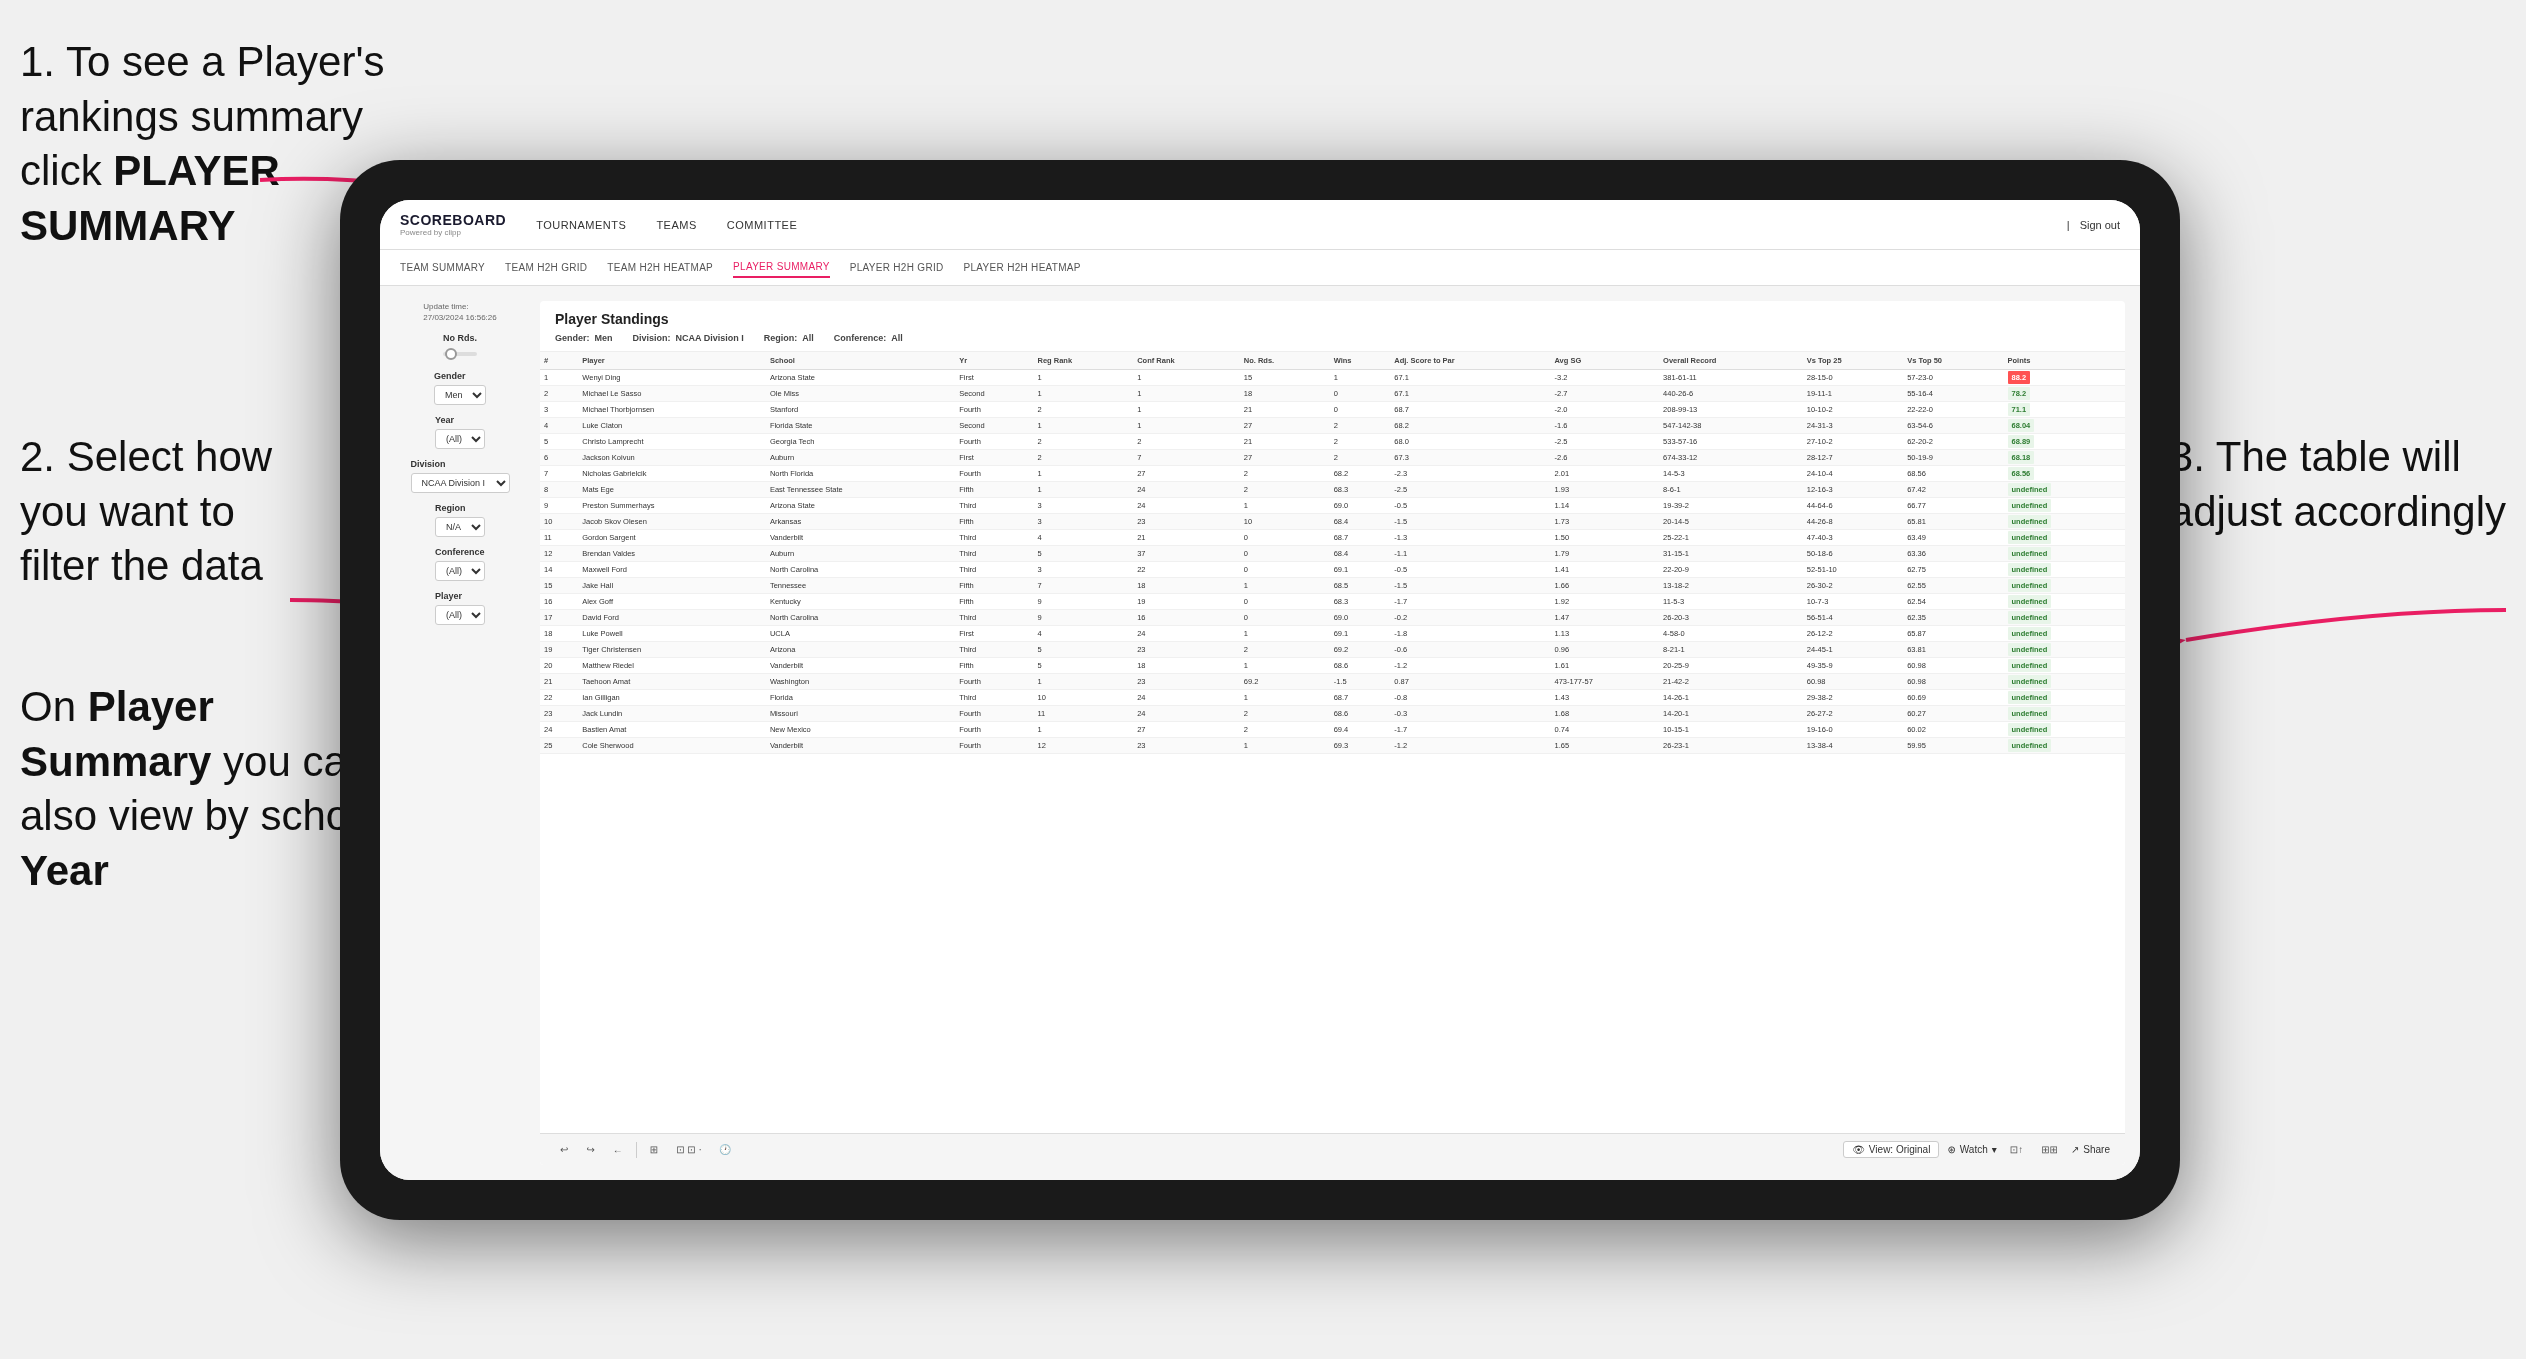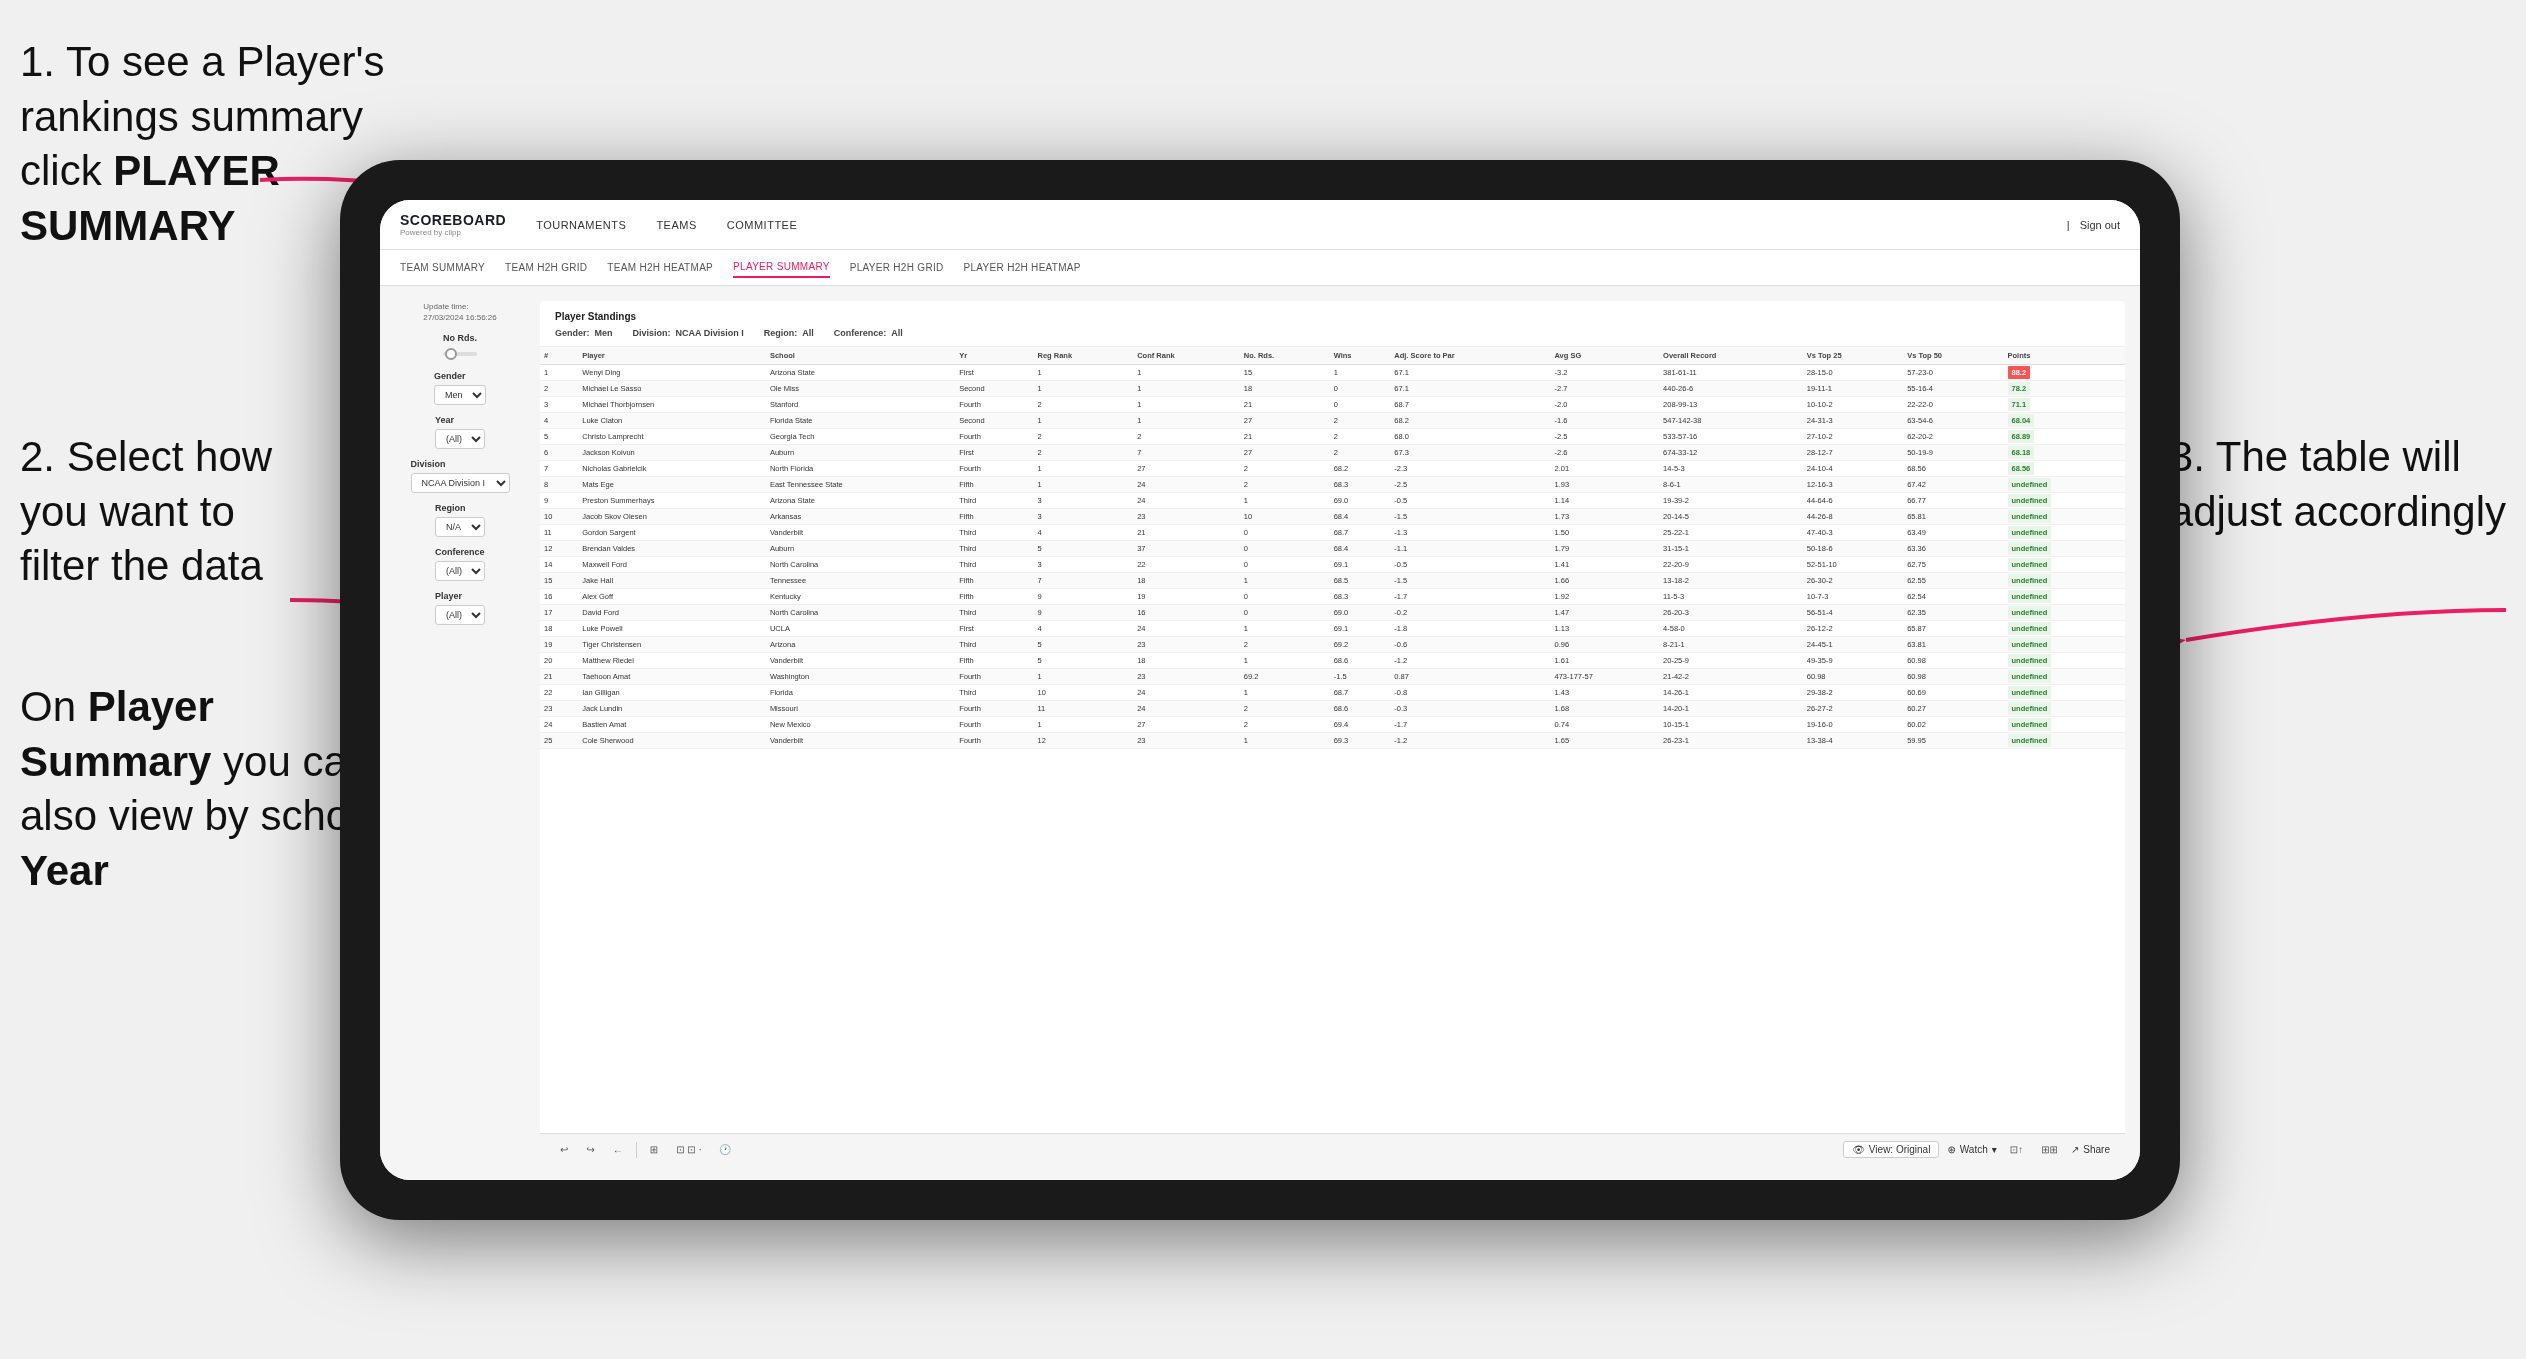--- a/index.html
+++ b/index.html
@@ -191,21 +191,21 @@
       border-radius: 4px;
       overflow: hidden;
       display: flex;
       flex-direction: column;
     }
     .table-header-section {
       padding: 10px 15px 8px;
       border-bottom: 1px solid #eee;
     }
     .table-title {
-      font-size: 10px;
+      font-size: 14px;
       font-weight: 700;
       color: #222;
       margin-bottom: 6px;
     }
     .filter-row {
       display: flex;
       gap: 20px;
       font-size: 9px;
       color: #444;
     }

